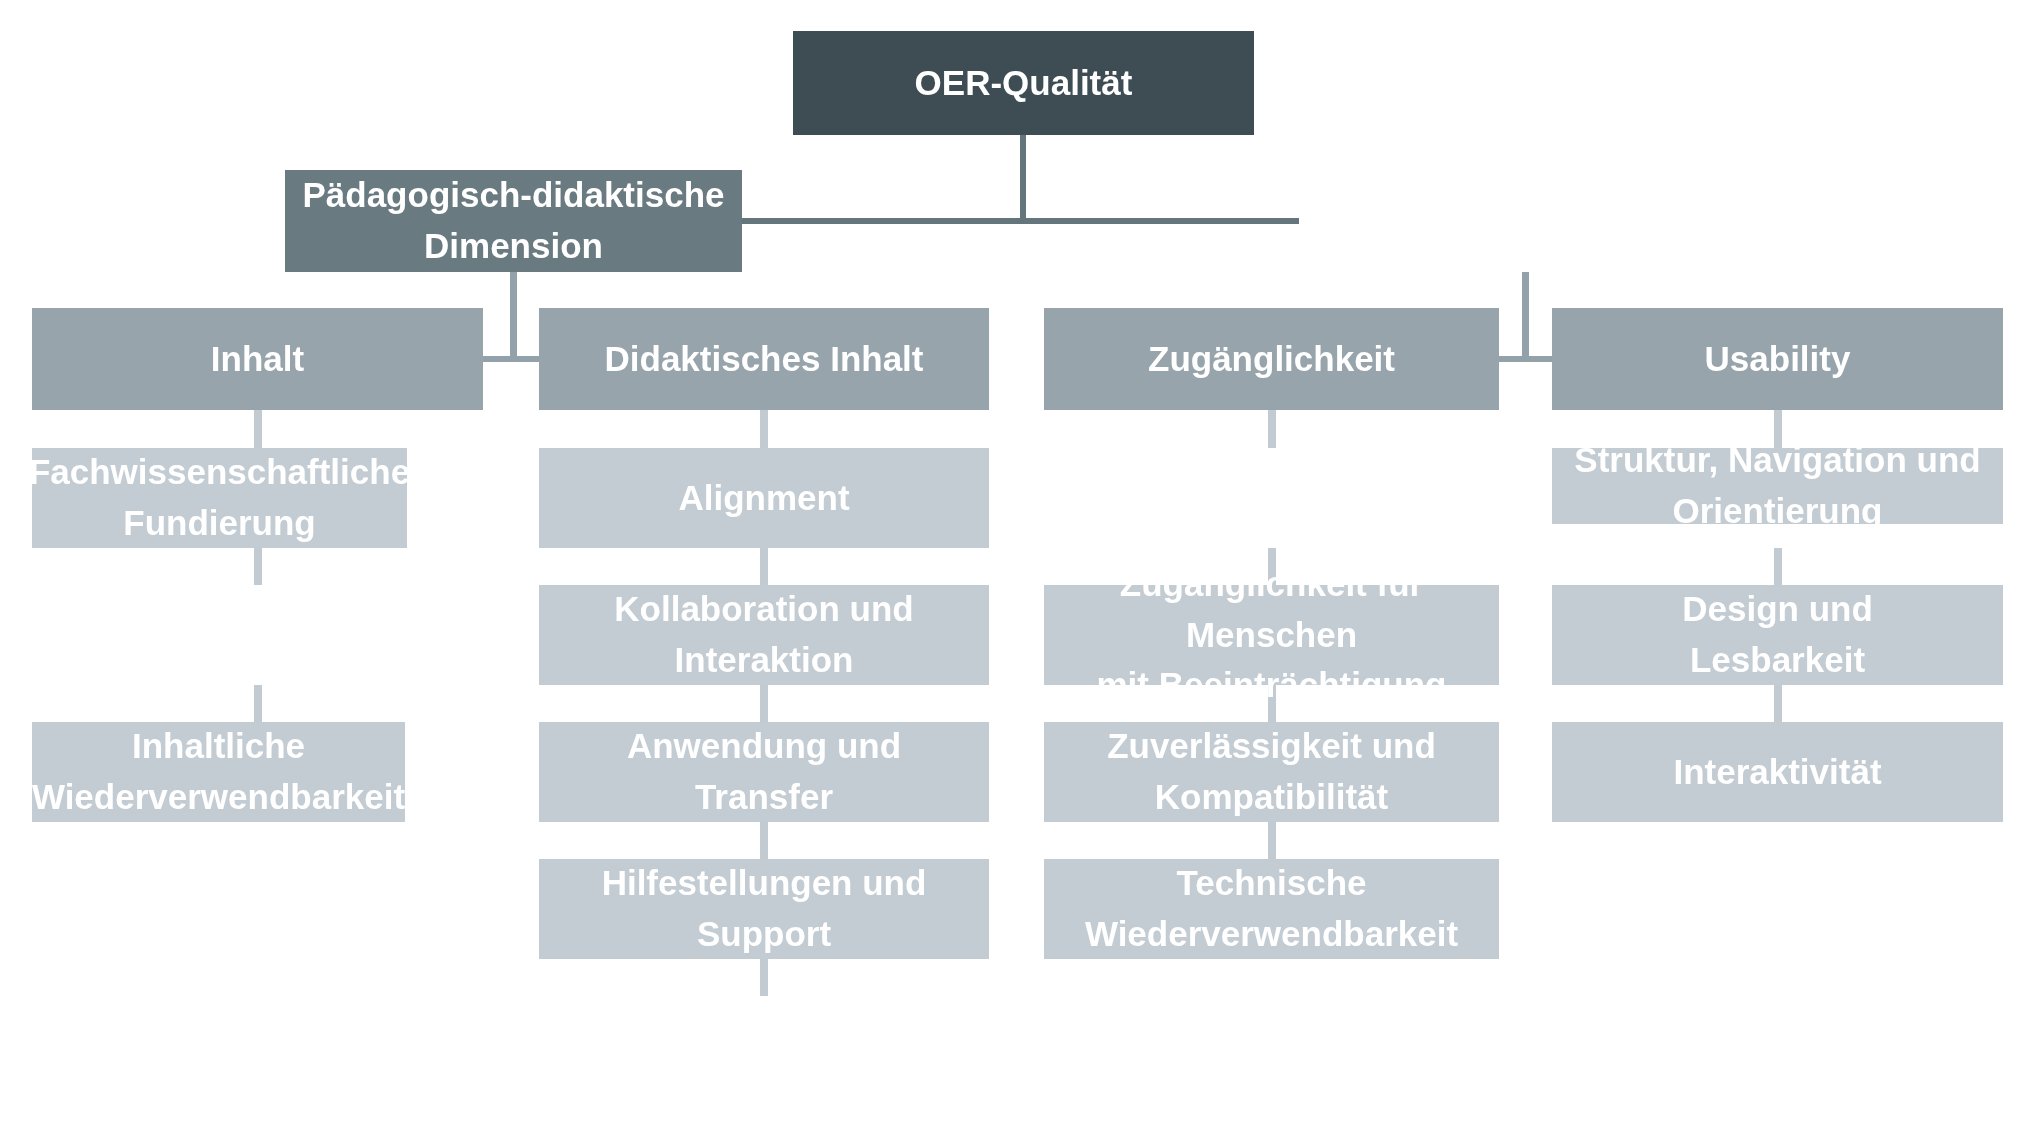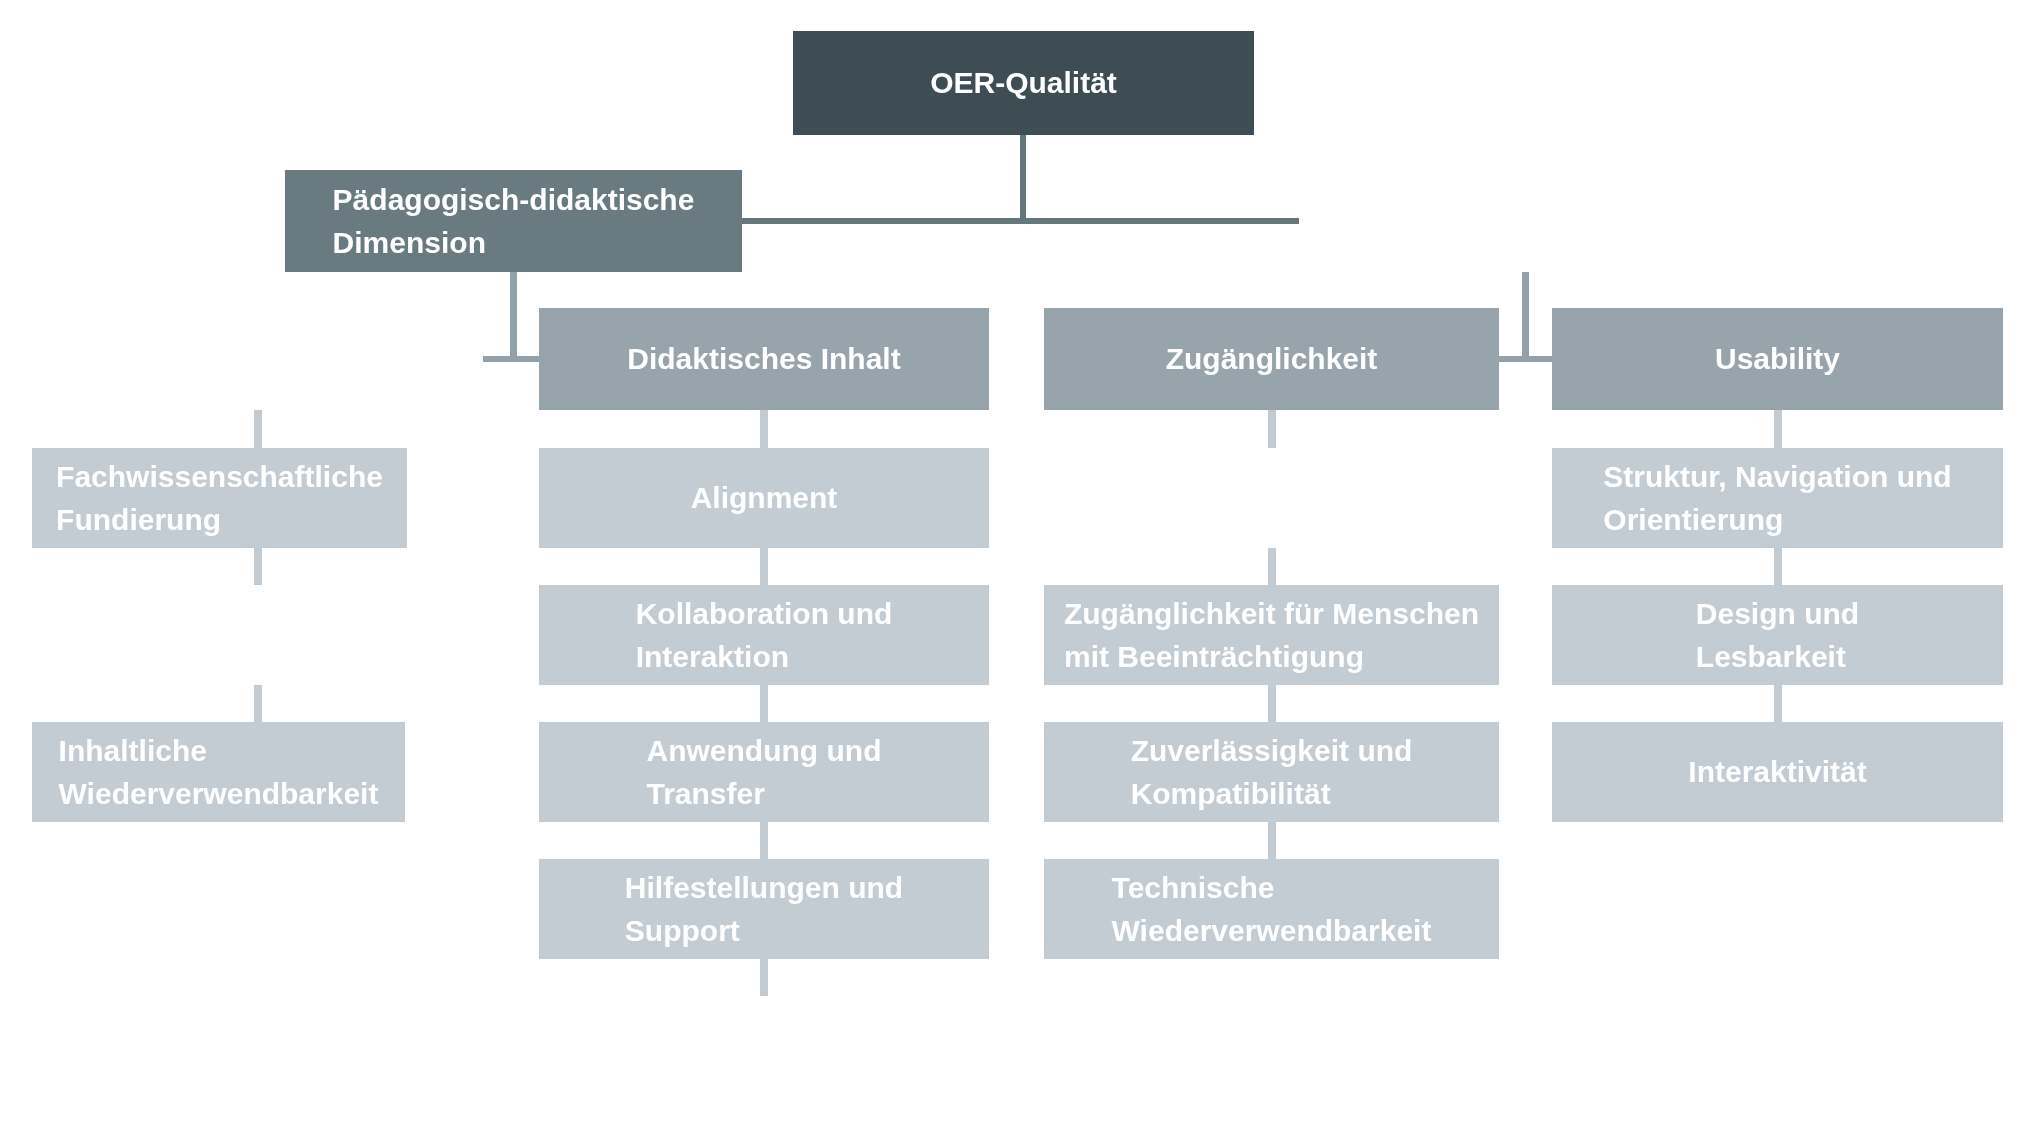--- a/index.html
+++ b/index.html
@@ -9,23 +9,24 @@
     height: 1132px;
     background: #ffffff;
     font-family: "Liberation Sans", sans-serif;
     overflow: hidden;
   }
   .box {
     position: absolute;
     display: flex;
     align-items: center;
     justify-content: center;
+    text-align: center;
     color: #ffffff;
     font-weight: bold;
-    font-size: 30px;
+    font-size: 35px;
     line-height: 1.45;
     white-space: pre-line;
     box-sizing: border-box;
   }
   .l1 { background: #3e4d54; }
   .l2 { background: #697a81; }
   .l3 { background: #97a4ab; }
   .l4 { background: #c3ccd3; }
   .line { position: absolute; }
   .line-dark  { background: #64757c; }
@@ -62,20 +63,21 @@
 
   <div class="line line-light" style="left:1774px;top:410px;width:8px;height:38px"></div>
   <div class="line line-light" style="left:1774px;top:548px;width:8px;height:37px"></div>
   <div class="line line-light" style="left:1774px;top:685px;width:8px;height:37px"></div>
 
   <div class="box l1" style="left:793px;top:31px;width:461px;height:104px">OER-Qualität</div>
 
   <div class="box l2" style="left:285px;top:170px;width:457px;height:102px">Pädagogisch-didaktische
 Dimension</div>
 
+  <div class="box l3" style="left:32px;top:308px;width:451px;height:102px">Inhalt</div>
   <div class="box l3" style="left:539px;top:308px;width:450px;height:102px">Didaktisches Inhalt</div>
   <div class="box l3" style="left:1044px;top:308px;width:455px;height:102px">Zugänglichkeit</div>
   <div class="box l3" style="left:1552px;top:308px;width:451px;height:102px">Usability</div>
 
   <div class="box l4" style="left:32px;top:448px;width:375px;height:100px">Fachwissenschaftliche
 Fundierung</div>
   <div class="box l4" style="left:32px;top:722px;width:373px;height:100px">Inhaltliche
 Wiederverwendbarkeit</div>
 
   <div class="box l4" style="left:539px;top:448px;width:450px;height:100px">Alignment</div>
@@ -86,19 +88,19 @@
   <div class="box l4" style="left:539px;top:859px;width:450px;height:100px">Hilfestellungen und
 Support</div>
 
   <div class="box l4" style="left:1044px;top:585px;width:455px;height:100px">Zugänglichkeit für Menschen
 mit Beeinträchtigung</div>
   <div class="box l4" style="left:1044px;top:722px;width:455px;height:100px">Zuverlässigkeit und
 Kompatibilität</div>
   <div class="box l4" style="left:1044px;top:859px;width:455px;height:100px">Technische
 Wiederverwendbarkeit</div>
 
-  <div class="box l4" style="left:1552px;top:448px;width:451px;height:100px">Struktur, Navigation und
+  <div class="box l4" style="left:1552px;top:448px;width:451px;height:76px">Struktur, Navigation und
 Orientierung</div>
   <div class="box l4" style="left:1552px;top:585px;width:451px;height:100px">Design und
 Lesbarkeit</div>
   <div class="box l4" style="left:1552px;top:722px;width:451px;height:100px">Interaktivität</div>
 
 </div>
 
 </body></html>

